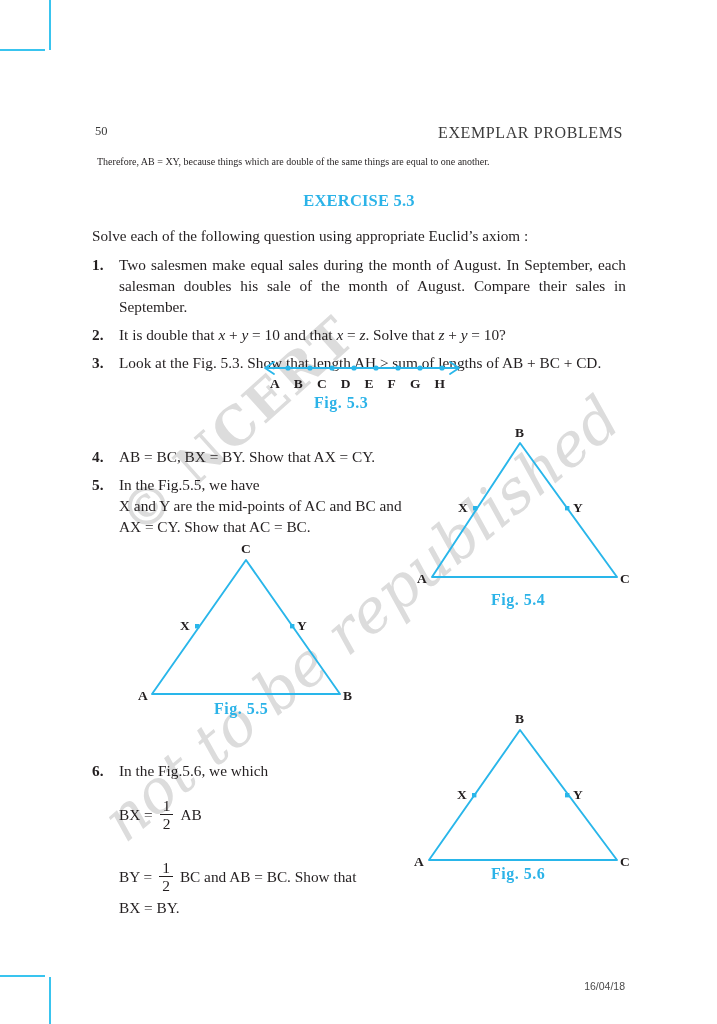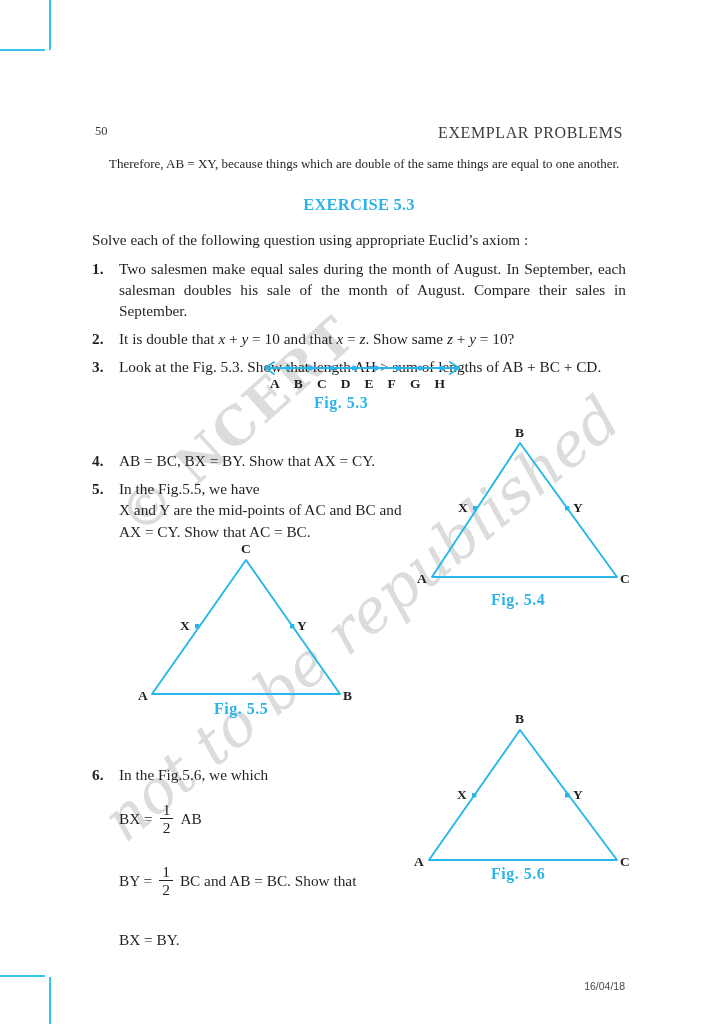--- a/index.html
+++ b/index.html
@@ -78,24 +78,24 @@
 
   
   .content {
     position: absolute;
     left: 92px;
     top: 155px;
     width: 534px;
     z-index: 2;
   }
   .para {
-    font-size: 13px;
+    font-size: 10px;
     line-height: 1.36;
     text-align: justify;
-    margin: 0 0 4px 17px;
+    margin: 0 0 4px 5px;
   }
   .ex-title {
     text-align: center;
     color: #2cb3e8;
     font-weight: bold;
     font-size: 16.5px;
     margin: 22px 0 16px 0;
     letter-spacing: 0.2px;
   }
   .lead {
@@ -203,21 +203,21 @@
 
     <div class="lead">Solve each of the following question using appropriate Euclid’s axiom :</div>
 
     <div class="qrow">
       <div class="qnum">1.</div>
       <div class="qtext">Two salesmen make equal sales during the month of August. In September, each salesman doubles his sale of the month of August. Compare their sales in September.</div>
     </div>
 
     <div class="qrow">
       <div class="qnum">2.</div>
-      <div class="qtext"><span>It is double that </span><em class="v">x</em><span> + </span><em class="v">y</em><span> = 10 and that </span><em class="v">x</em><span> = </span><em class="v">z</em><span>. Show same </span><em class="v">z</em><span> + </span><em class="v">y</em><span> = 10?</span></div>
+      <div class="qtext"><span>It is double that </span><em class="v">x</em><span> + </span><em class="v">y</em><span> = 10 and that </span><em class="v">x</em><span> = </span><em class="v">z</em><span>. Solve that </span><em class="v">z</em><span> + </span><em class="v">y</em><span> = 10?</span></div>
     </div>
 
     <div class="qrow">
       <div class="qnum">3.</div>
       <div class="qtext">Look at the Fig. 5.3. Show that length AH &gt; sum of lengths of AB + BC + CD.</div>
     </div>
 
     <div style="height:66px"></div>
 
     <div class="qrow">
@@ -254,21 +254,21 @@
 
         <span class="fracline" style="margin-top:22px">
           <span>BY =</span>
           <span class="frac">
             <span class="num">1</span>
             <span class="den">2</span>
           </span>
           <span>BC and AB = BC. Show that</span>
         </span>
 
-        <span class="ln" style="display:block;margin-top:28px">BX = BY.</span>
+        <span class="ln" style="display:block;margin-top:0">BX = BY.</span>
       </div>
     </div>
 
   </div>
 
   <div class="fig" id="fig53">
     <svg width="200" height="20" viewBox="0 0 200 20">
       <line x1="4" y1="8" x2="196" y2="8" stroke="#29b6ea" stroke-width="1.8"></line>
       <polyline points="12,2 3,8 12,14" fill="none" stroke="#29b6ea" stroke-width="1.8" stroke-linecap="round" stroke-linejoin="round"></polyline>
       <polyline points="188,2 197,8 188,14" fill="none" stroke="#29b6ea" stroke-width="1.8" stroke-linecap="round" stroke-linejoin="round"></polyline>

